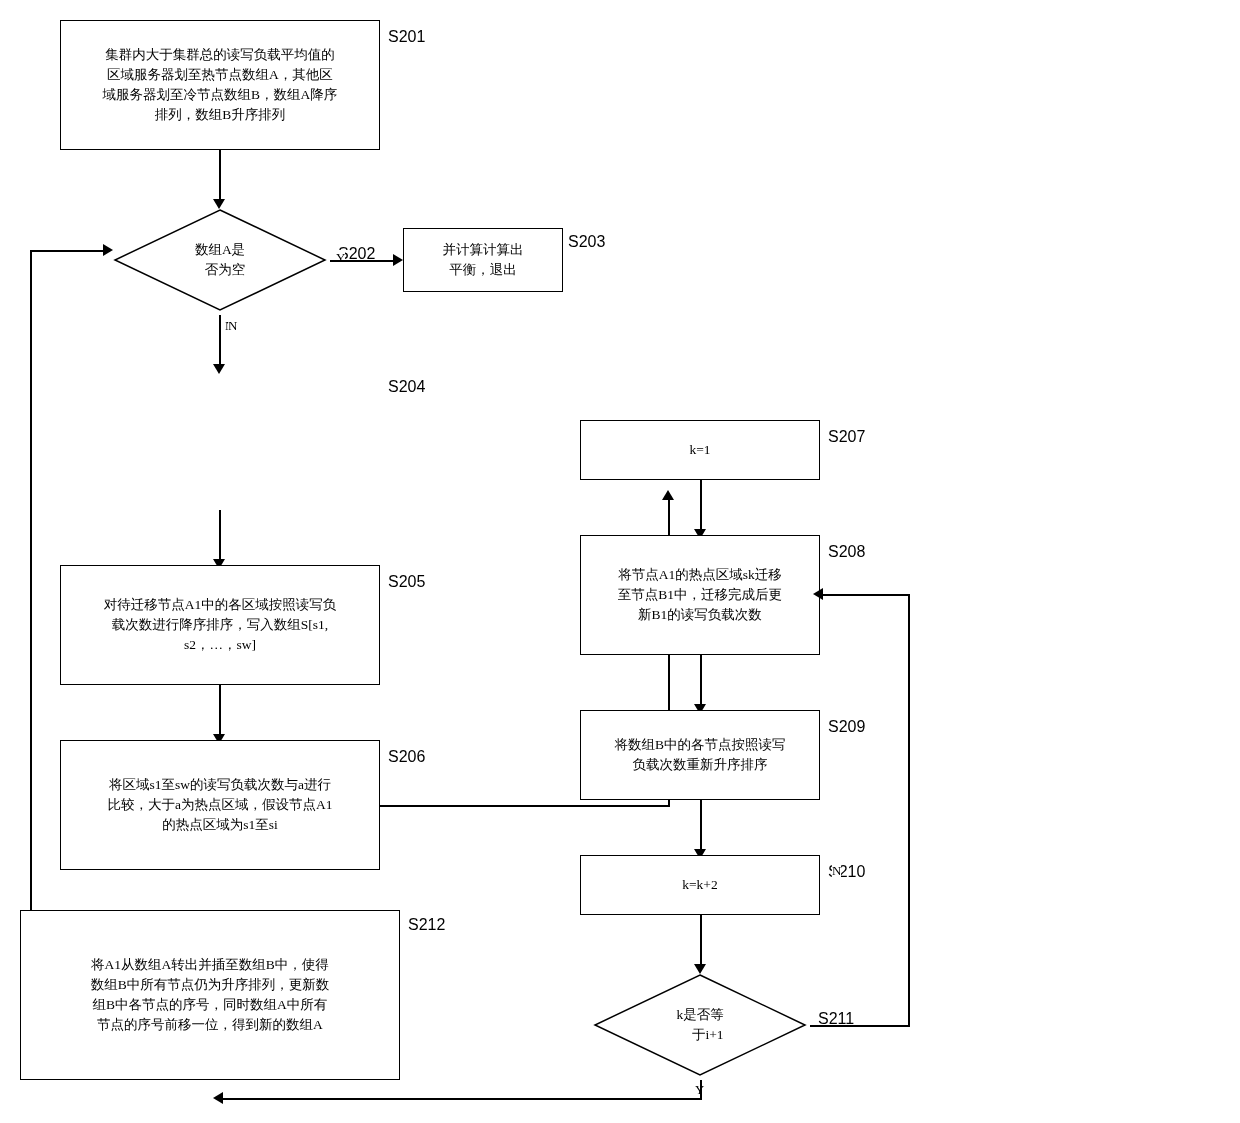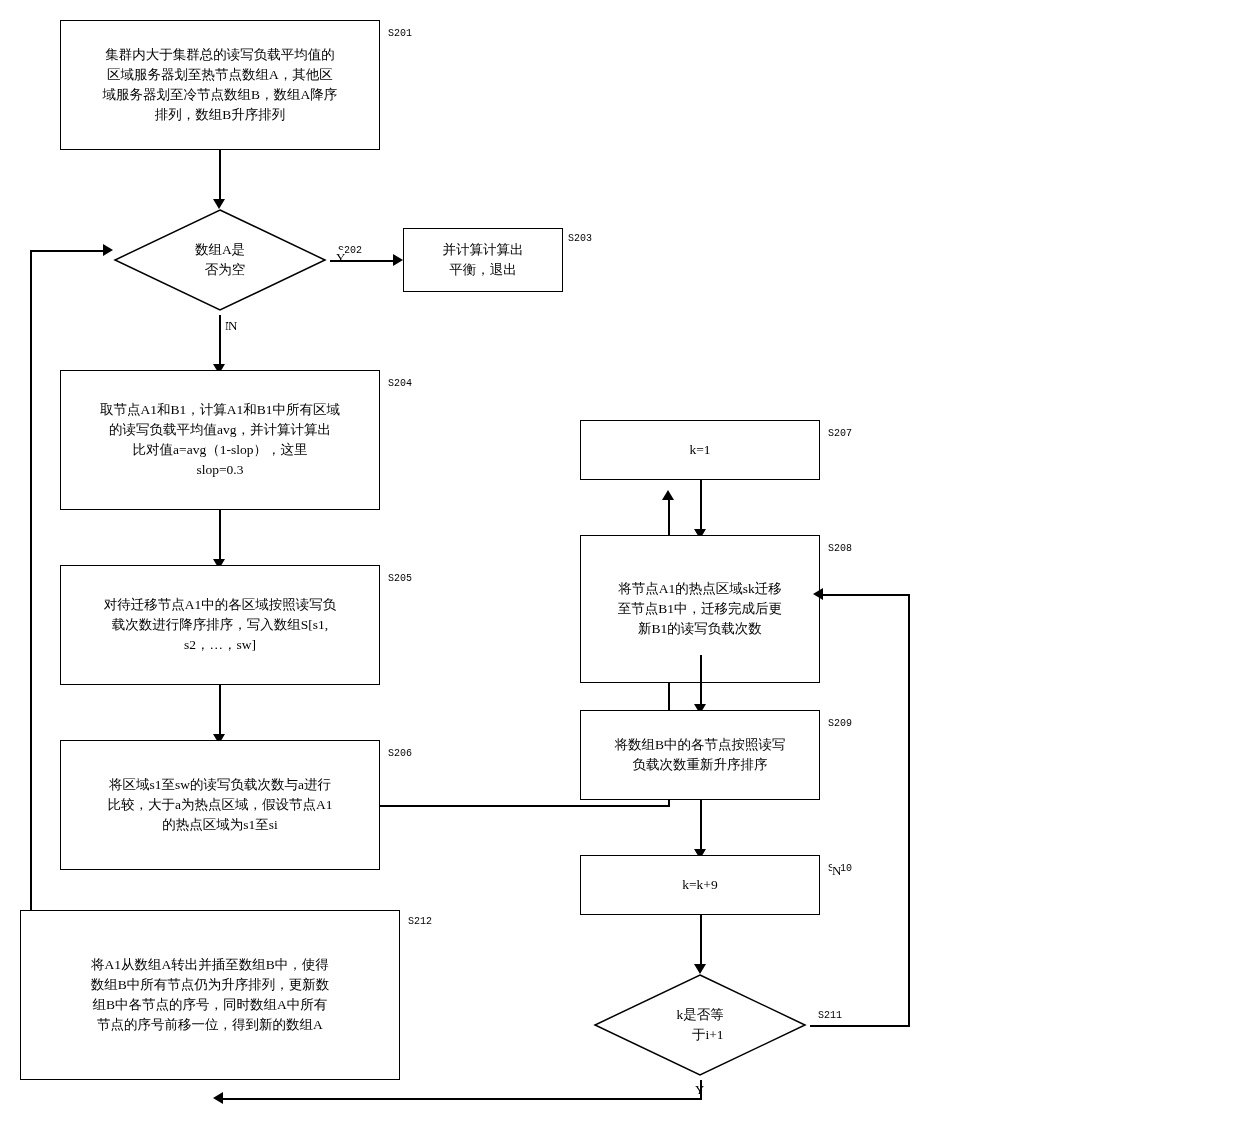--- a/index.html
+++ b/index.html
@@ -43,22 +43,22 @@
       transform: translate(-50%, -50%);
       text-align: right;
       font-size: 13.5px;
       line-height: 1.5;
       z-index: 2;
       pointer-events: none;
     }
     
     .step-label {
       position: absolute;
-      font-size: 10px;
-      font-family: Liberation Mono, monospace;
+      font-size: 16px;
+      font-family: Liberation Sans, sans-serif;
     }
     
     .arrow-v {
       position: absolute;
       width: 2px;
       background: #000;
     }
     .arrow-h {
       position: absolute;
       height: 2px;
@@ -131,26 +131,20 @@
   <div class="box" style="left:403px; top:228px; width:160px; height:64px;">
     <span style="white-space:pre-line;">并计算计算出
 平衡，退出</span>
   </div>
   <span class="step-label" style="left:568px; top:233px;">S203</span>
 
   <span class="flow-label" style="left:225px; top:318px;">N</span>
   <div class="arrow-v" style="left:219px; top:315px; height:55px;"></div>
   <div class="arrowhead-down" style="left:213px; top:364px;"></div>
 
-  <div class="box" style="left:60px; top:370px; width:320px; height:140px;">
-    <span style="white-space:pre-line;">取节点A1和B1，计算A1和B1中所有区域
-的读写负载平均值avg，并计算计算出
-比对值a=avg（1-slop），这里
-slop=0.3</span>
-  </div>
   <span class="step-label" style="left:388px; top:378px;">S204</span>
 
   <div class="arrow-v" style="left:219px; top:510px; height:55px;"></div>
   <div class="arrowhead-down" style="left:213px; top:559px;"></div>
 
   <div class="box" style="left:60px; top:565px; width:320px; height:120px;">
     <span style="white-space:pre-line;">对待迁移节点A1中的各区域按照读写负
 载次数进行降序排序，写入数组S[s1,
 s2，…，sw]</span>
   </div>
@@ -172,41 +166,41 @@
   <div class="arrowhead-up" style="left:662px; top:490px;"></div>
 
   <div class="box" style="left:580px; top:420px; width:240px; height:60px;">
     <span>k=1</span>
   </div>
   <span class="step-label" style="left:828px; top:428px;">S207</span>
 
   <div class="arrow-v" style="left:700px; top:480px; height:55px;"></div>
   <div class="arrowhead-down" style="left:694px; top:529px;"></div>
 
-  <div class="box" style="left:580px; top:535px; width:240px; height:148px;">
+  <div class="box" style="left:580px; top:535px; width:240px; height:120px;">
     <span style="white-space:pre-line;">将节点A1的热点区域sk迁移
 至节点B1中，迁移完成后更
 新B1的读写负载次数</span>
   </div>
   <span class="step-label" style="left:828px; top:543px;">S208</span>
 
   <div class="arrow-v" style="left:700px; top:655px; height:55px;"></div>
   <div class="arrowhead-down" style="left:694px; top:704px;"></div>
 
   <div class="box" style="left:580px; top:710px; width:240px; height:90px;font-family:Liberation Serif, serif;">
     <span style="white-space:pre-line;">将数组B中的各节点按照读写
 负载次数重新升序排序</span>
   </div>
   <span class="step-label" style="left:828px; top:718px;">S209</span>
 
   <div class="arrow-v" style="left:700px; top:800px; height:55px;"></div>
   <div class="arrowhead-down" style="left:694px; top:849px;"></div>
 
   <div class="box" style="left:580px; top:855px; width:240px; height:60px;">
-    <span>k=k+9</span>
+    <span>k=k+2</span>
   </div>
   <span class="step-label" style="left:828px; top:863px;">S210</span>
 
   <span class="flow-label" style="left:832px; top:863px;">N</span>
 
   <div class="arrow-v" style="left:700px; top:915px; height:55px;"></div>
   <div class="arrowhead-down" style="left:694px; top:964px;"></div>
 
   <div class="diamond-wrap" style="left:590px; top:970px; width:220px; height:110px;">
     <svg width="220" height="110" viewBox="0 0 220 110">

